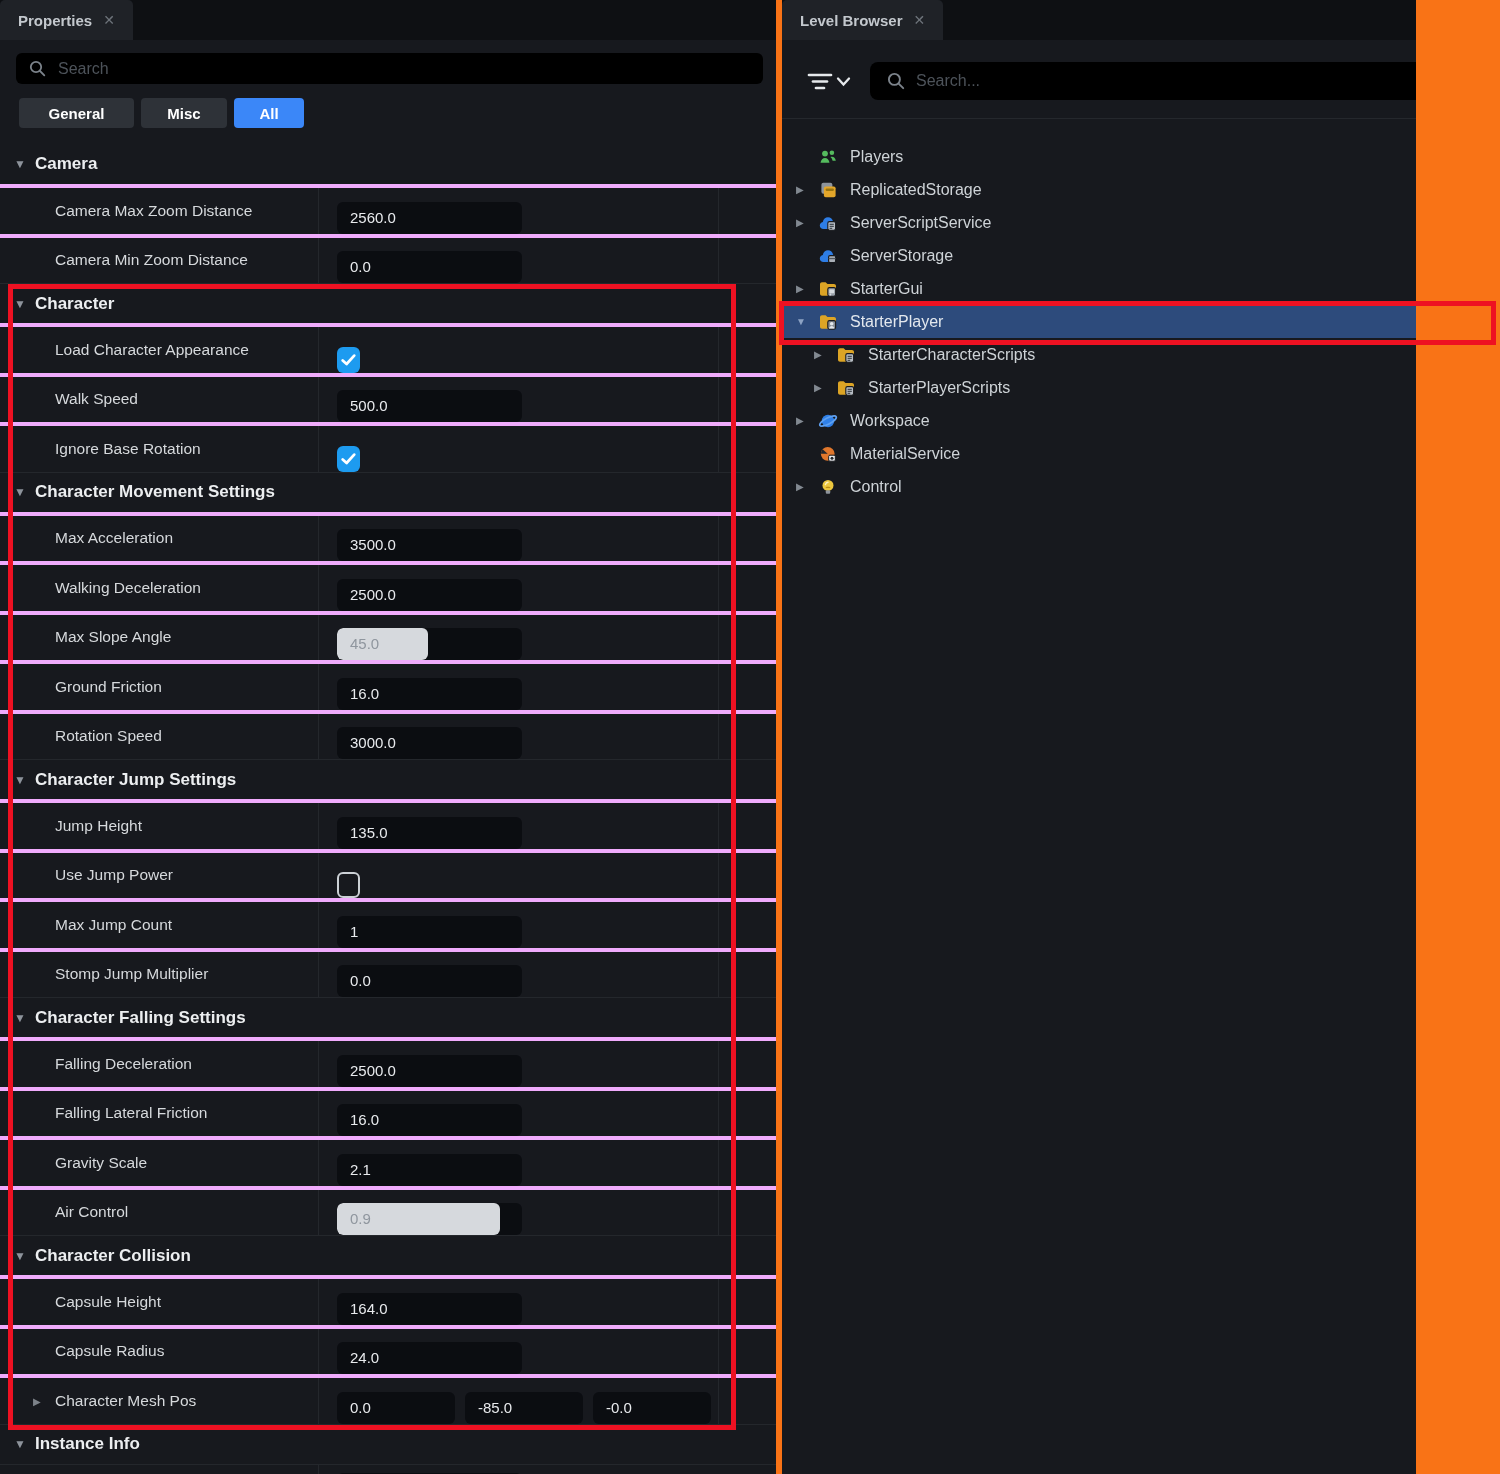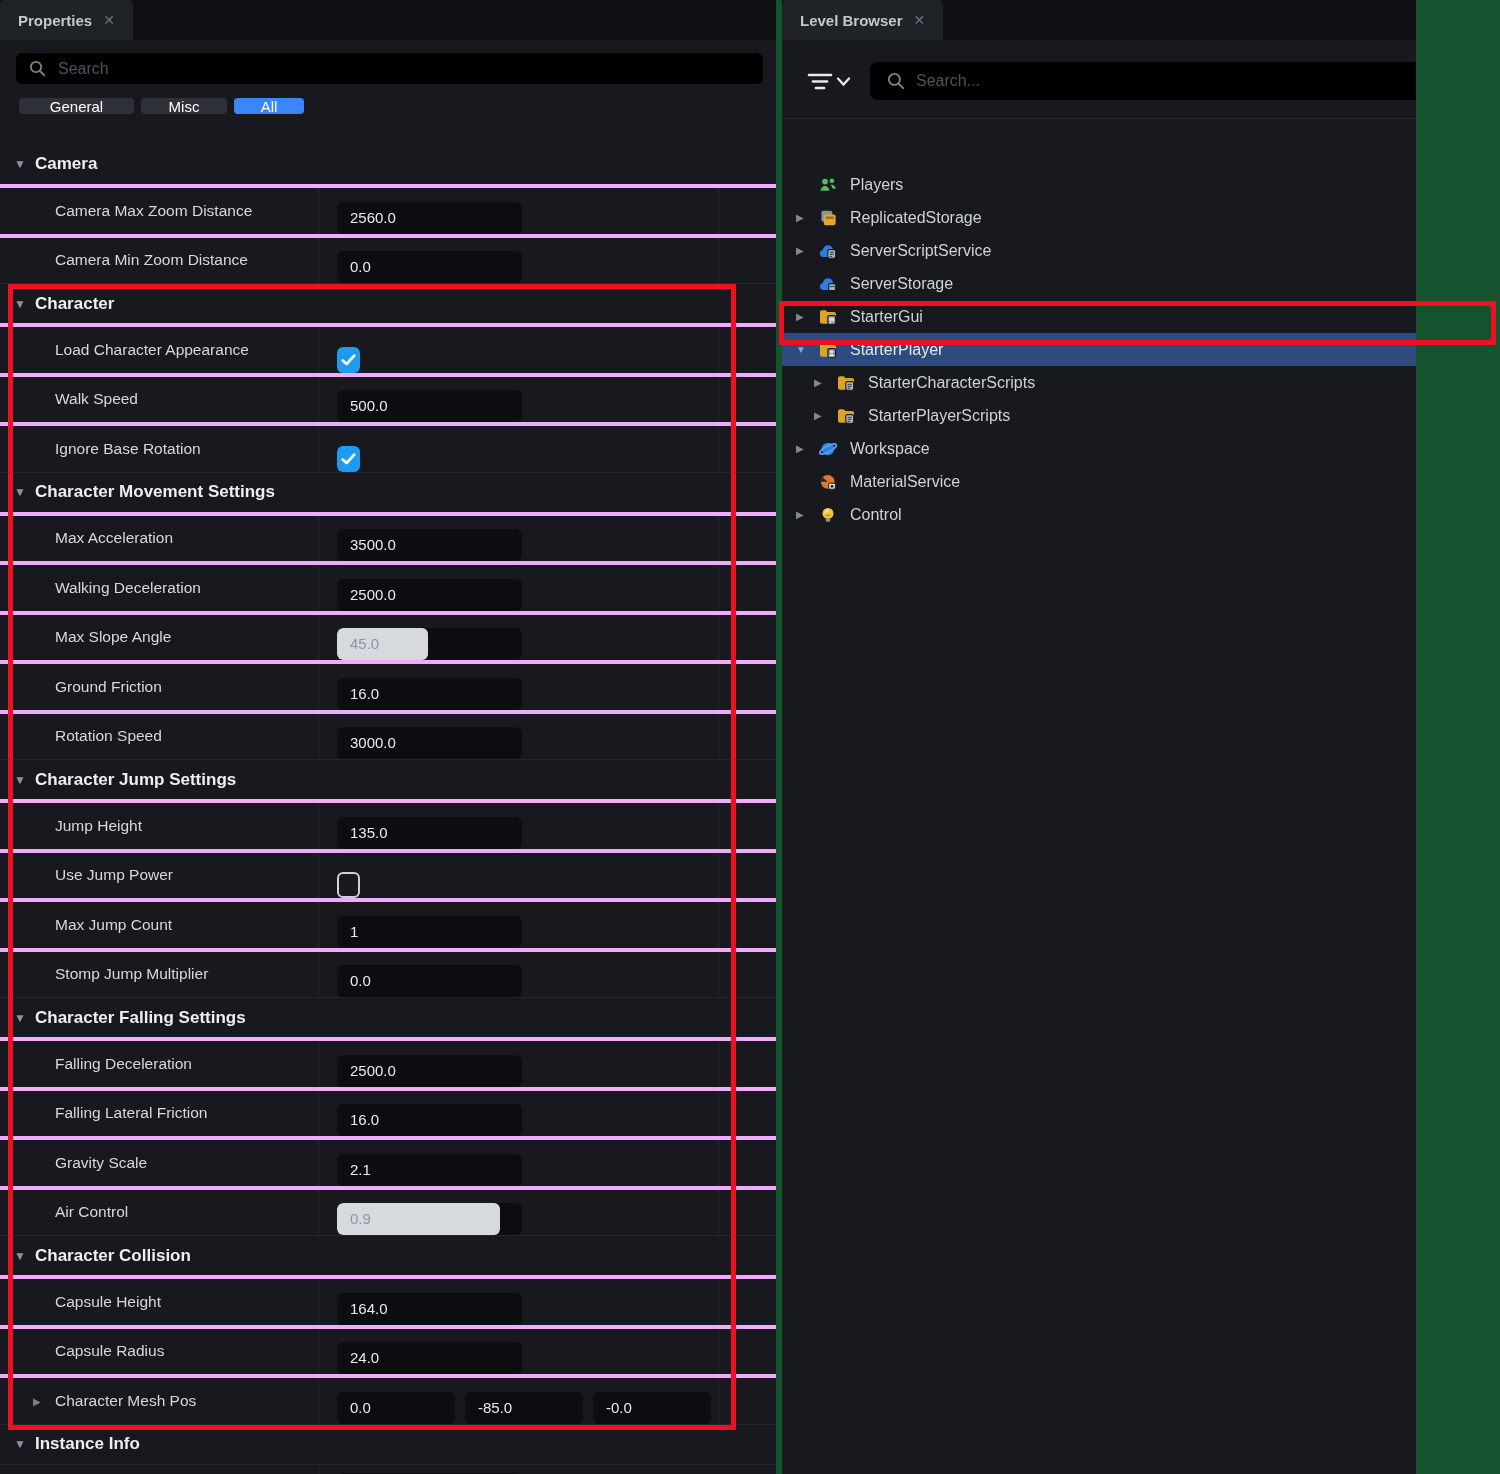--- a/index.html
+++ b/index.html
@@ -1,17 +1,17 @@
 <!DOCTYPE html>
 <html><head>
 <meta charset="utf-8">
 <style>
   * { margin:0; padding:0; box-sizing:border-box; }
   html,body { width:1500px; height:1474px; background:#000; font-family:"Liberation Sans", sans-serif; overflow:hidden; }
-  #page { position:relative; width:1500px; height:1474px; background:#14532d; }
+  #page { position:relative; width:1500px; height:1474px; background:#f97316; }
 
   
   .panel { position:absolute; top:0; bottom:0; background:#17191e; overflow:hidden; }
   #props-panel { left:0; width:776px; }
   #browser-panel { left:782px; width:634px; }
 
   .tabbar { position:absolute; top:0; left:0; right:0; height:40px; background:#0e1013; }
   .tab { position:absolute; top:0; left:0; height:40px; background:#1f2227; border-radius:5px 5px 0 0;
          display:flex; align-items:center; gap:11px; padding:0 18px; }
   .tab-title { color:#c3c8cd; font-size:15px; font-weight:bold; }
@@ -19,22 +19,22 @@
 
   
   .search-wrap { position:absolute; }
   #props-search-wrap { top:53px; left:16px; width:747px; height:31px; }
   #props-search-wrap input { width:100%; height:100%; background:#000; border:none; border-radius:6px;
       color:#d8dbde; font-size:16px; padding-left:42px; font-family:Liberation Sans, sans-serif; outline:none; }
   #props-search-wrap input::placeholder { color:#4d535a; }
   .search-glyph { position:absolute; left:13px; top:7px; pointer-events:none; }
 
   #filter-buttons { position:absolute; top:98px; left:19px; display:flex; gap:7px; }
-  .filter-btn { height:16px; border:none; border-radius:4px; background:#2e3238; color:#fff;
-      font-size:15px; font-weight:normal; font-family:"Liberation Sans",sans-serif; }
+  .filter-btn { height:30px; border:none; border-radius:4px; background:#2e3238; color:#fff;
+      font-size:15px; font-weight:bold; font-family:"Liberation Sans",sans-serif; }
   .filter-btn.active { background:#3b87f8; }
 
   #prop-sections { position:absolute; top:144px; left:0; right:0; }
 
   .section-header { position:relative; height:40px; display:flex; align-items:center; padding-left:14px;
       border-top:1px solid #24272c; }
   .section-header.first { border-top:none; }
   .sec-tri { color:#8d939b; font-size:12px; width:21px; }
   .section-title { color:#eceef0; font-size:17px; font-weight:bold; }
 
@@ -65,21 +65,21 @@
   
   #lb-toolbar { position:absolute; top:56px; left:0; right:0; height:50px; }
   #filter-icon { position:absolute; left:20px; top:8px; }
   #lb-search-wrap { position:absolute; left:88px; top:6px; width:640px; height:38px; }
   #lb-search-wrap input { width:100%; height:100%; background:#000; border:none; border-radius:8px;
       color:#d8dbde; font-size:16px; padding-left:46px; font-family:"Liberation Sans",sans-serif; outline:none; }
   #lb-search-wrap input::placeholder { color:#4d535a; }
   #lb-search-wrap .search-glyph { left:17px; top:10px; }
   #lb-separator { position:absolute; top:118px; left:0; right:0; height:1px; background:#25282d; }
 
-  #tree { position:absolute; top:140px; left:0; right:0;margin-top:28px; }
+  #tree { position:absolute; top:140px; left:0; right:0; }
   .tree-row { height:33px; display:flex; align-items:center; padding-left:14px; }
   .tree-row.selected { background:#2d4b7c; }
   .tree-expander { width:13px; font-size:10px; color:#828991; flex:none; }
   .tree-row.selected .tree-expander { color:#8da3c4; }
   .tree-icon { width:20px; height:20px; margin-left:9px; flex:none; display:flex; }
   .tree-label { margin-left:12px; color:#ced3d7; font-size:16px; white-space:nowrap; }
   .tree-row.selected .tree-label { color:#e3e8ee; }
   .indent1 { padding-left:32px; }
 
   

